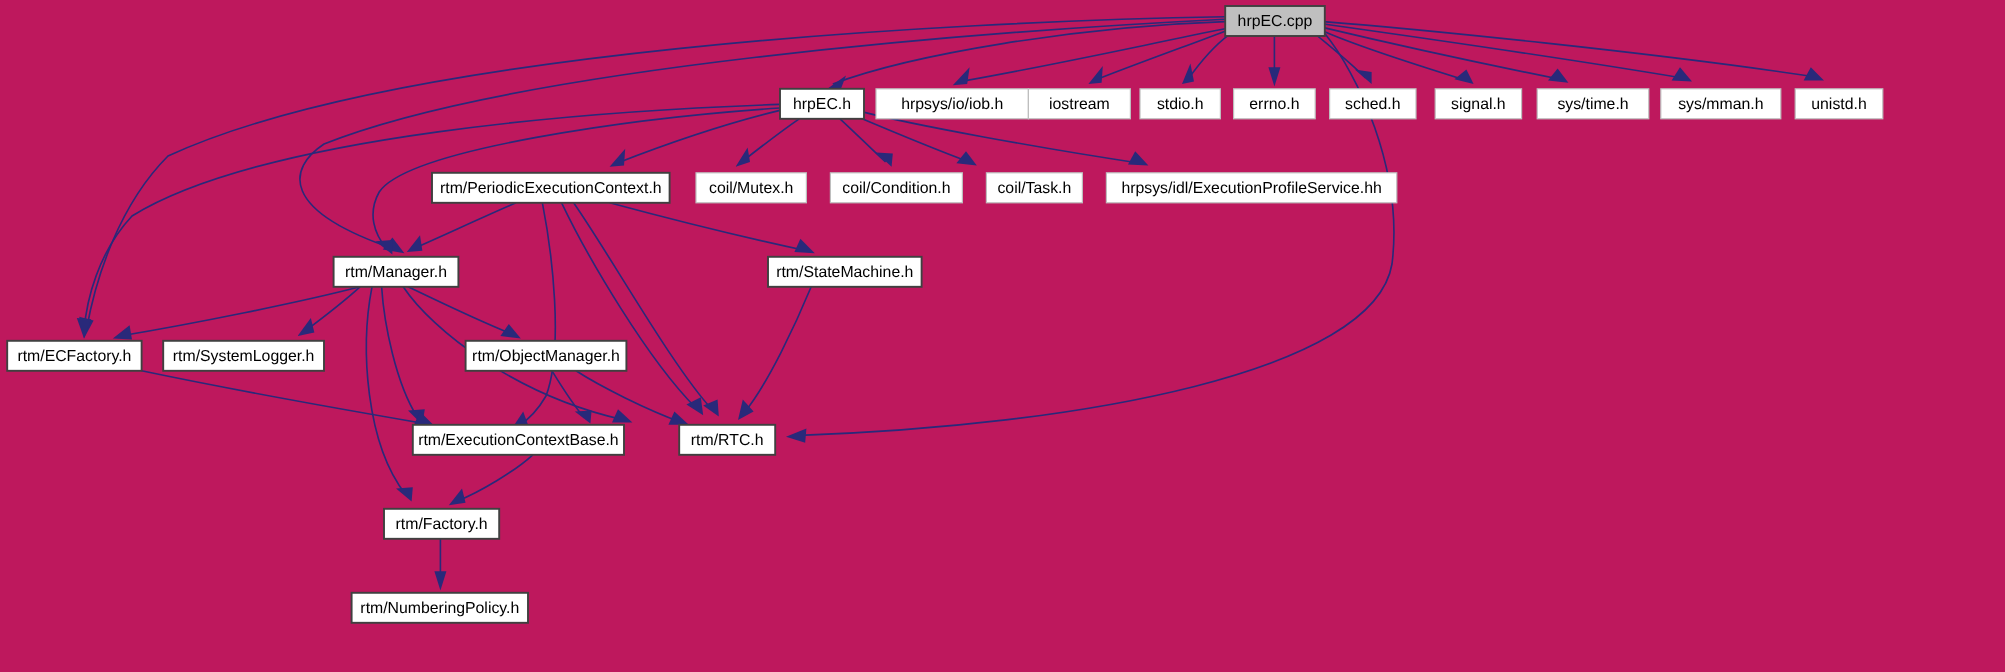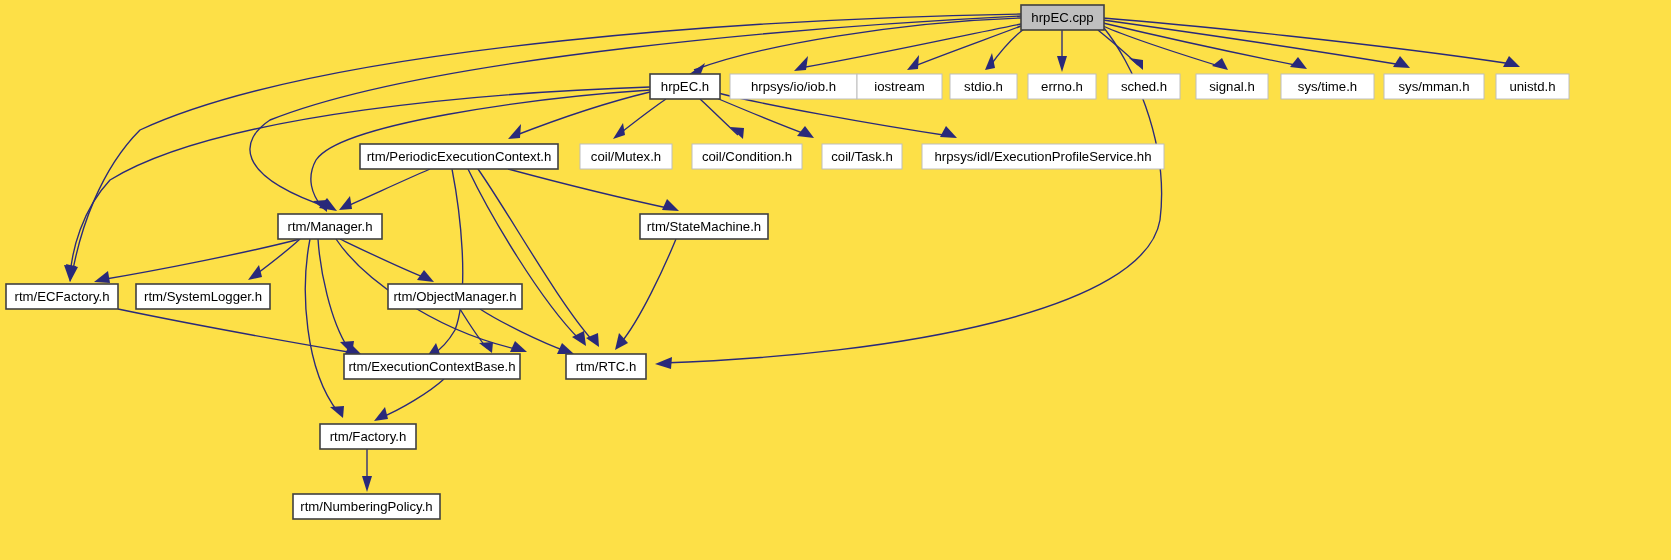--- a/index.html
+++ b/index.html
@@ -4,21 +4,21 @@
 <style>
   html, body {
     margin: 0;
     padding: 0;
     background: #ffffff;
   }
   #graph-root {
     position: relative;
     width: 1671px;
     height: 560px;
-    background: #fde047;
+    background: #be185d;
     font-family: "Liberation Sans", sans-serif;
     overflow: hidden;
   }
   svg#graph-svg {
     position: absolute;
     left: 0;
     top: 0;
     width: 1671px;
     height: 560px;
     display: block;

